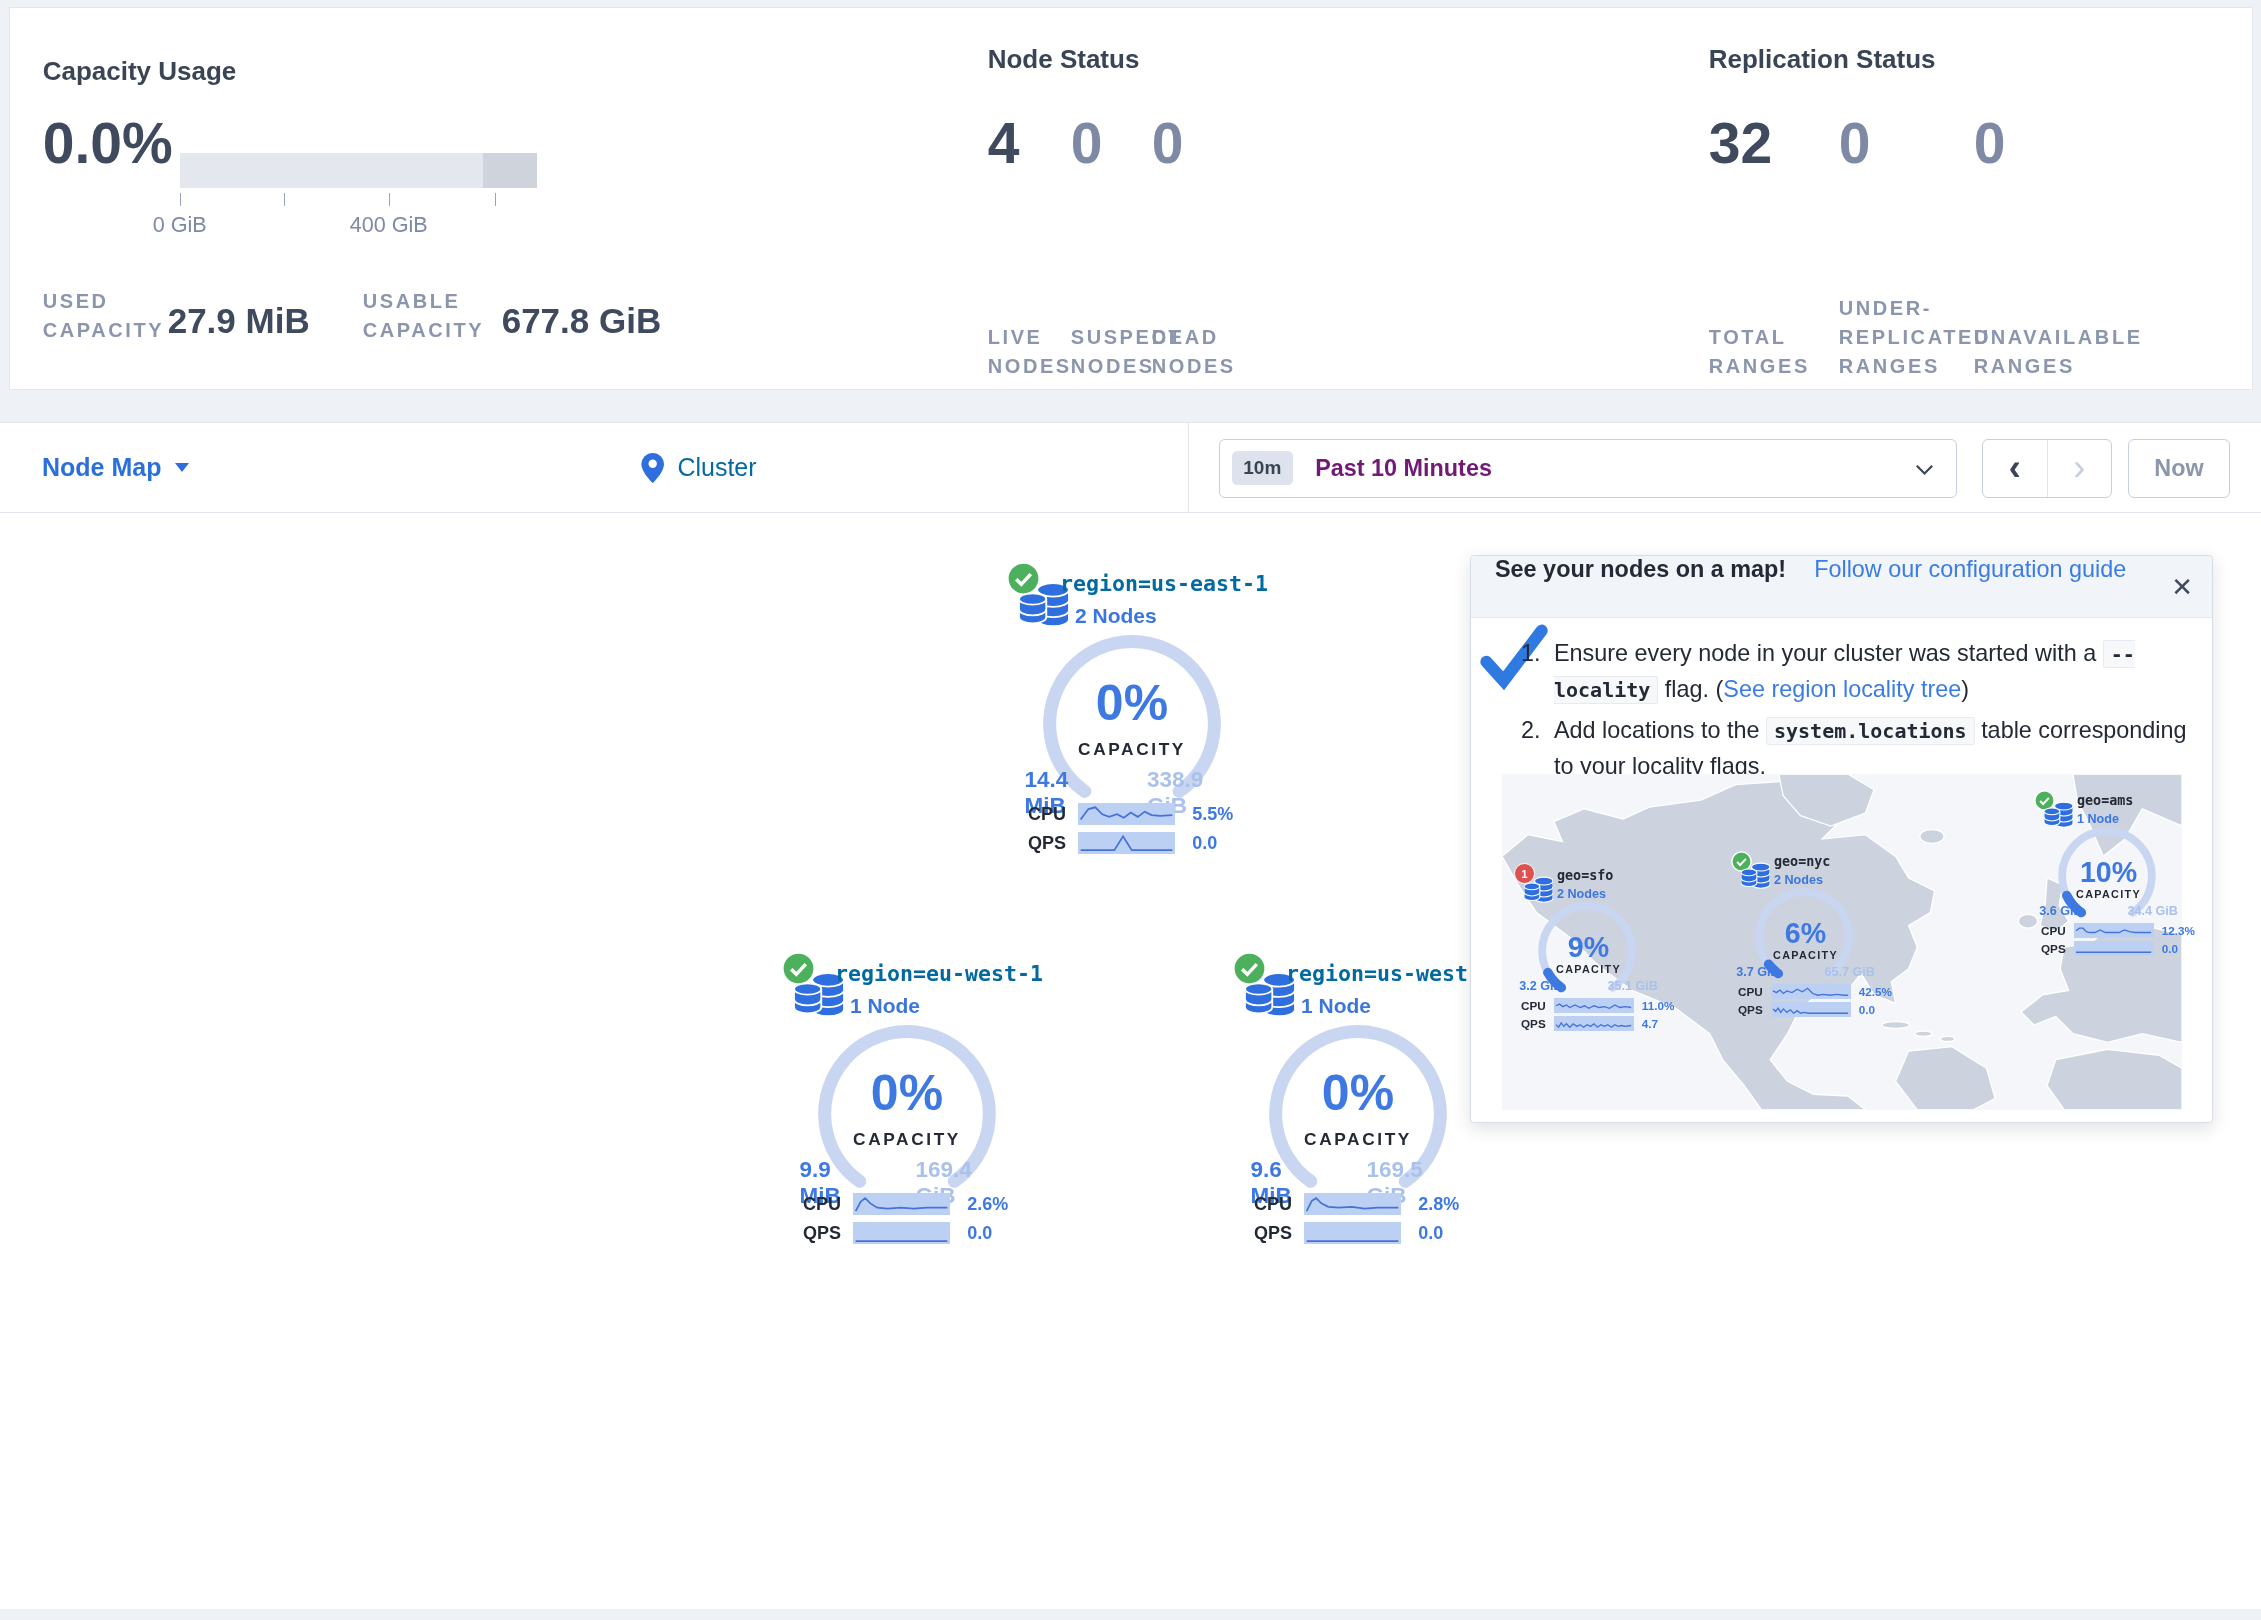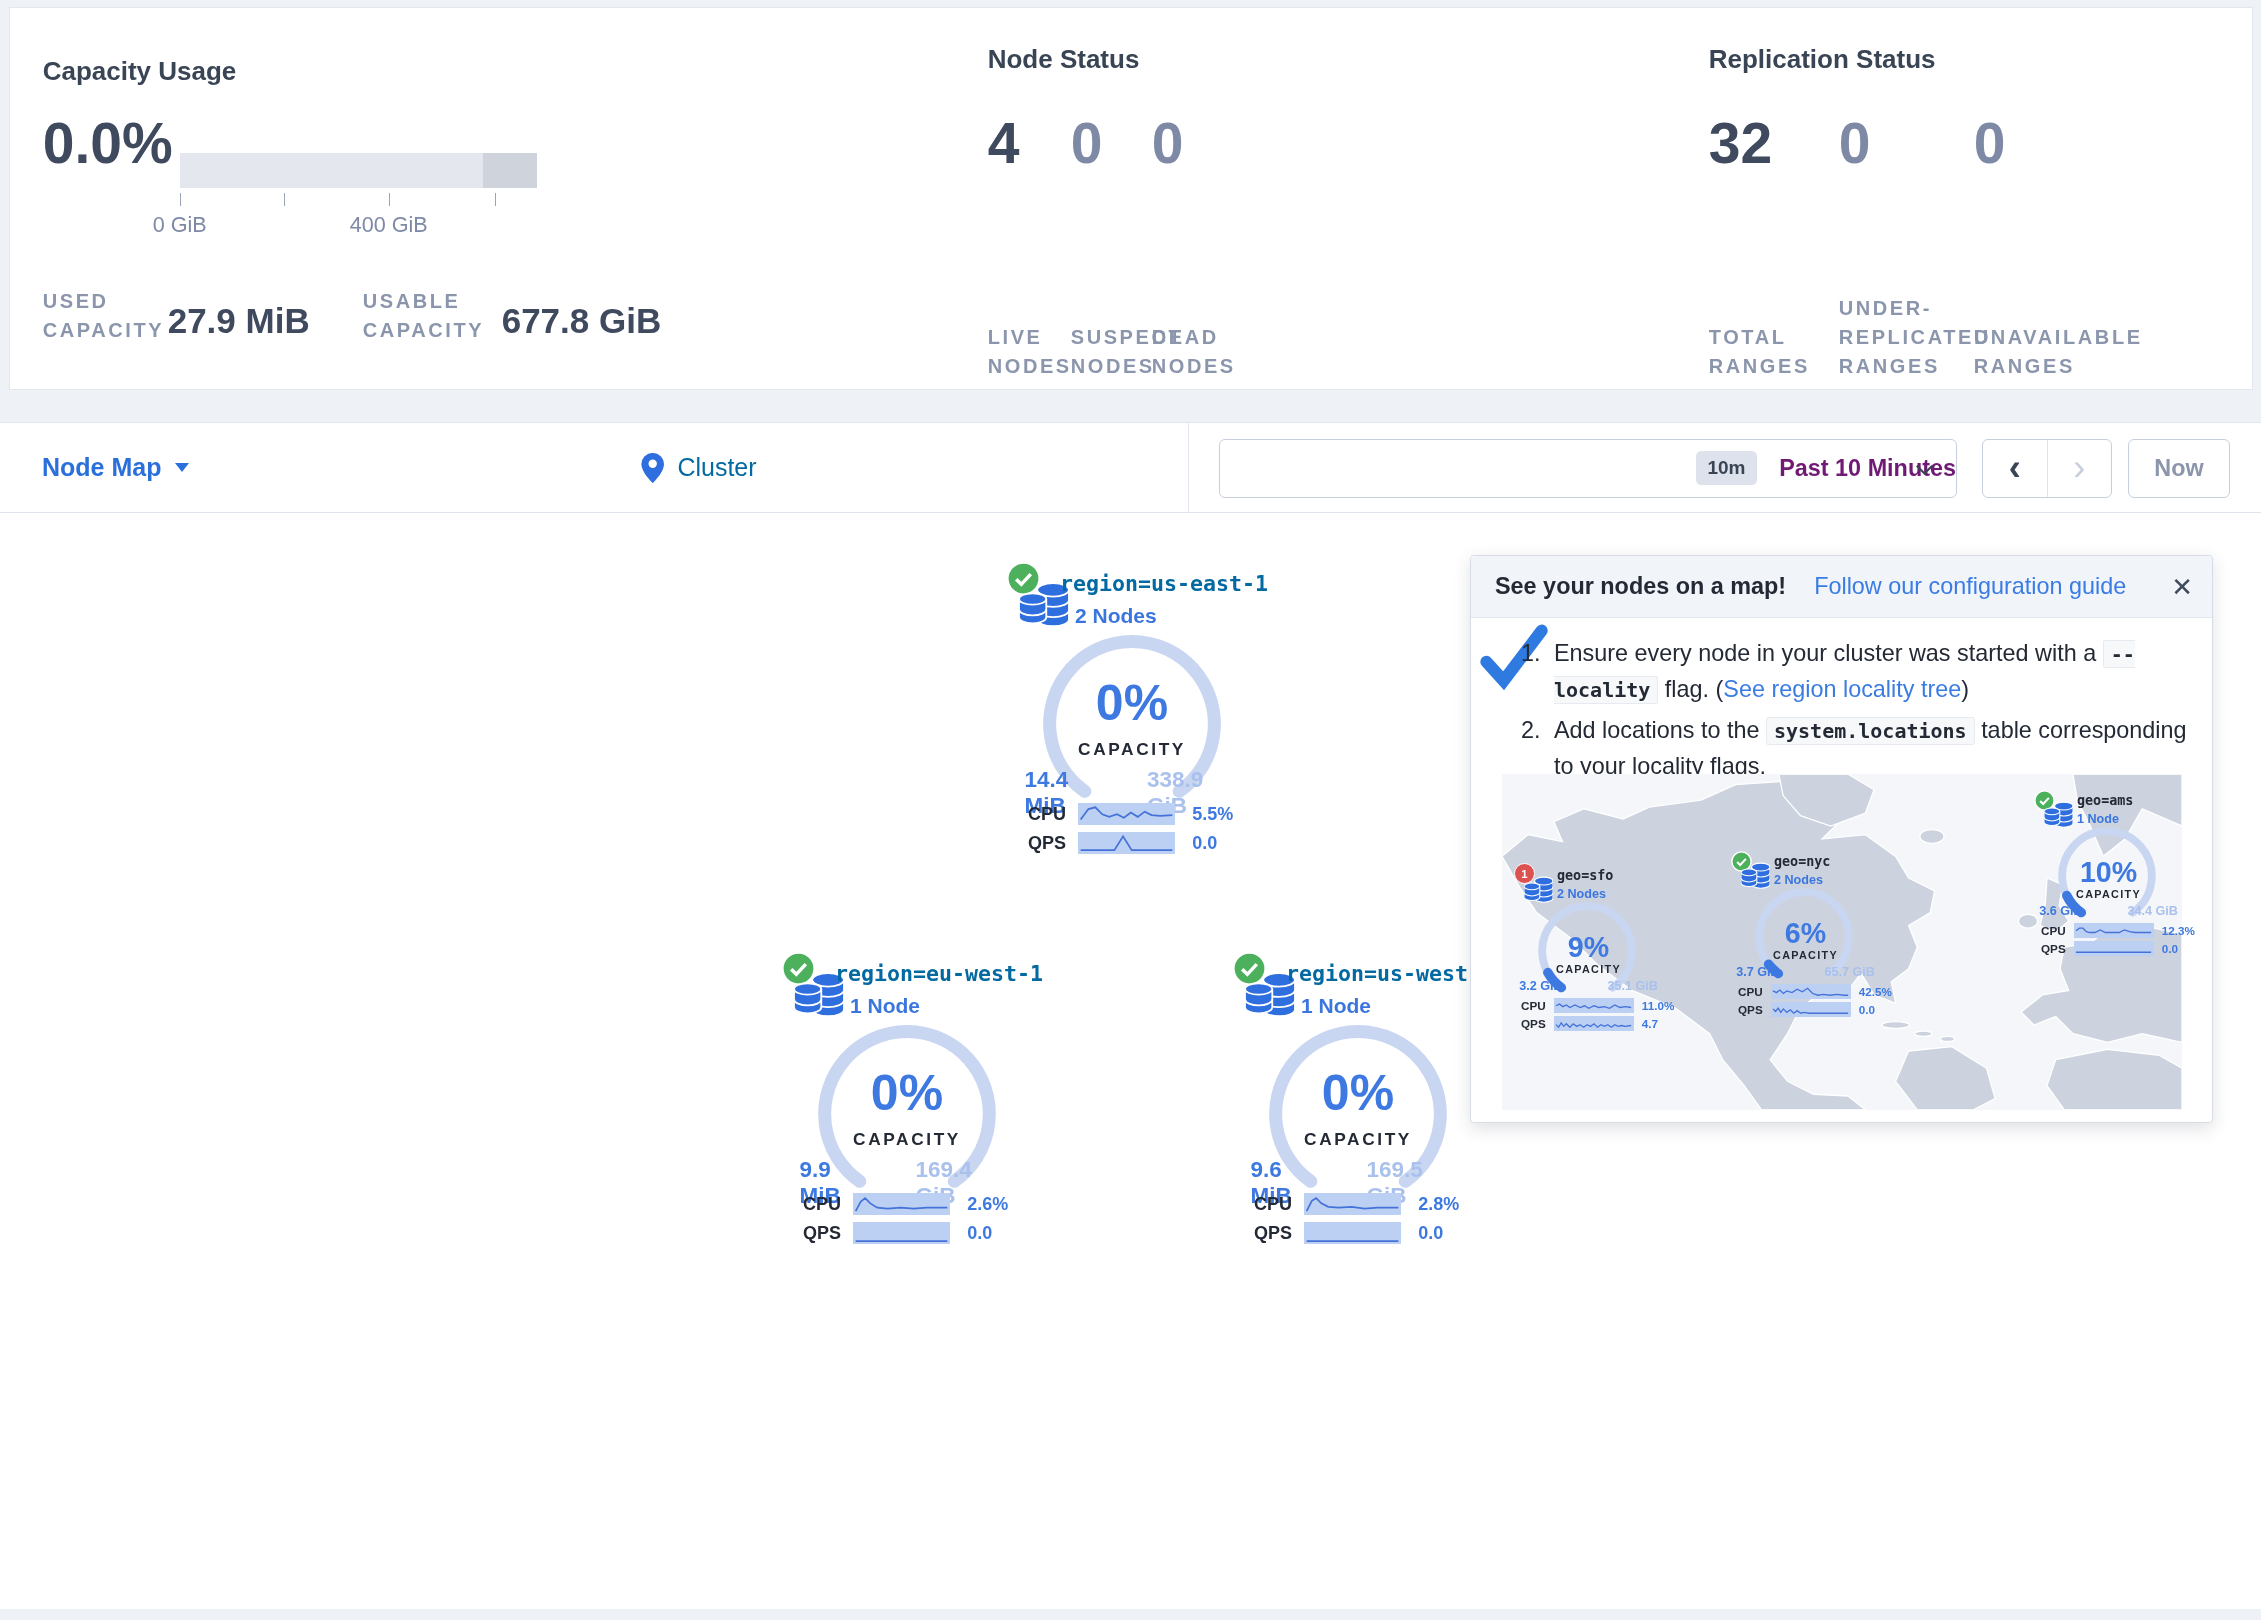--- a/index.html
+++ b/index.html
@@ -30,21 +30,21 @@
   
   .toolbar { position:absolute; left:0; top:422px; width:2261px; height:91px; background:#fff;
     border-top:0.9px solid #e3e6ee; border-bottom:0.9px solid #dfe3eb; box-shadow:0 1.7px 3.5px rgba(60,70,90,0.05); }
   .view-selector { position:absolute; left:42px; top:0; height:89px; display:flex; align-items:center; gap:14px; cursor:pointer; }
   .view-selector .lbl { font-size:25px; font-weight:600; color:#2a6fdb; }
   .caret-down { width:0; height:0; border-left:7.8px solid transparent; border-right:7.8px solid transparent; border-top:9.5px solid #2a6fdb; }
   .breadcrumb { position:absolute; left:641px; top:0; height:89px; display:flex; align-items:center; gap:13px; }
   .breadcrumb .lbl { font-size:25px; font-weight:400; color:#0369a1; }
   .tb-divider { position:absolute; left:1188px; top:0; width:0.9px; height:89px; background:#e3e6ee; }
   .time-selector { position:absolute; left:1219px; top:15.6px; width:738px; height:59px; background:#fff;
-    border:1.7px solid #c7cfdf; border-radius:6px; display:flex; align-items:center; cursor:pointer;justify-content:flex-end; }
+    border:1.7px solid #c7cfdf; border-radius:6px; display:flex; align-items:center; cursor:pointer; }
   .time-badge { margin-left:12px; background:#dde2ec; border-radius:5.2px; padding:6px 11.3px; font-size:19px; font-weight:700; color:#394455; }
   .time-label { margin-left:22.5px; font-size:23.4px; font-weight:600; color:#701a75; }
   .time-chevron { position:absolute; right:22.5px; top:24px; }
   .pager { position:absolute; left:1982px; top:15.6px; width:130px; height:59px; border:1.7px solid #c7cfdf; border-radius:6px; display:flex; background:#fff; }
   .pager .pg { flex:1; display:flex; align-items:center; justify-content:center; font-size:36px; line-height:1; cursor:pointer; }
   .pager .pg.prev { color:#394455; border-right:0.9px solid #dfe3eb; font-weight:700; }
   .pager .pg.next { color:#c7cfdd; }
   .now-btn { position:absolute; left:2128px; top:15.6px; width:102px; height:59px; border:1.7px solid #c7cfdf; border-radius:6px;
     background:#fff; display:flex; align-items:center; justify-content:center; font-size:23.4px; font-weight:600; color:#8b95ab; cursor:pointer; }
 
@@ -65,21 +65,21 @@
   .g-val-total { font-size:22.5px; font-weight:600; color:#a9c1ec; }
   .g-metric { position:absolute; left:26px; display:flex; align-items:center; height:24px; }
   .g-metric .ml { width:50px; font-size:18px; font-weight:700; color:#242a35; }
   .g-metric .mv { margin-left:17.3px; font-size:18px; font-weight:700; color:#3d79e0; }
   .spark { width:97px; height:22.5px; background:#bcd0f3; display:block; }
 
   
   .popup { position:absolute; left:1470px; top:42px; width:743px; height:568px; background:#fff;
     border:0.9px solid #d7dce6; border-radius:3.5px; box-shadow:0 5.2px 17.3px rgba(40,50,70,0.14); }
   .popup-header { position:absolute; left:0; top:0; width:100%; height:62px; background:#f1f4f9;
-    border-bottom:0.9px solid #e2e6ee; border-radius:3.5px 3.5px 0 0; display:flex; align-items:center; }
+    border-bottom:0.9px solid #e2e6ee; border-radius:3.5px 3.5px 0 0; display:flex; }
   .popup-title { margin-left:24px; font-size:23.4px; font-weight:700; color:#242a35; }
   .popup-link { margin-left:28px; font-size:23.4px; color:#3a7ce2; cursor:pointer; }
   .popup-close { position:absolute; right:19px; top:15.6px; font-size:26px; color:#3f4a5e; cursor:pointer; }
   .popup-check { position:absolute; left:5.2px; top:66px; }
   .steps { position:absolute; left:50px; top:80px; width:674px; font-size:23.4px; line-height:35px; color:#242a35; }
   .step { display:flex; margin-bottom:5.2px; }
   .step-num { width:33px; flex:none; }
   .step-body { flex:1; }
   .steps code { font-family:"DejaVu Sans Mono", monospace; font-size:20px; font-weight:700;
     background:#f6f8fa; border:0.9px solid #e7eaf0; border-radius:2.6px; padding:0.9px 7px; }

